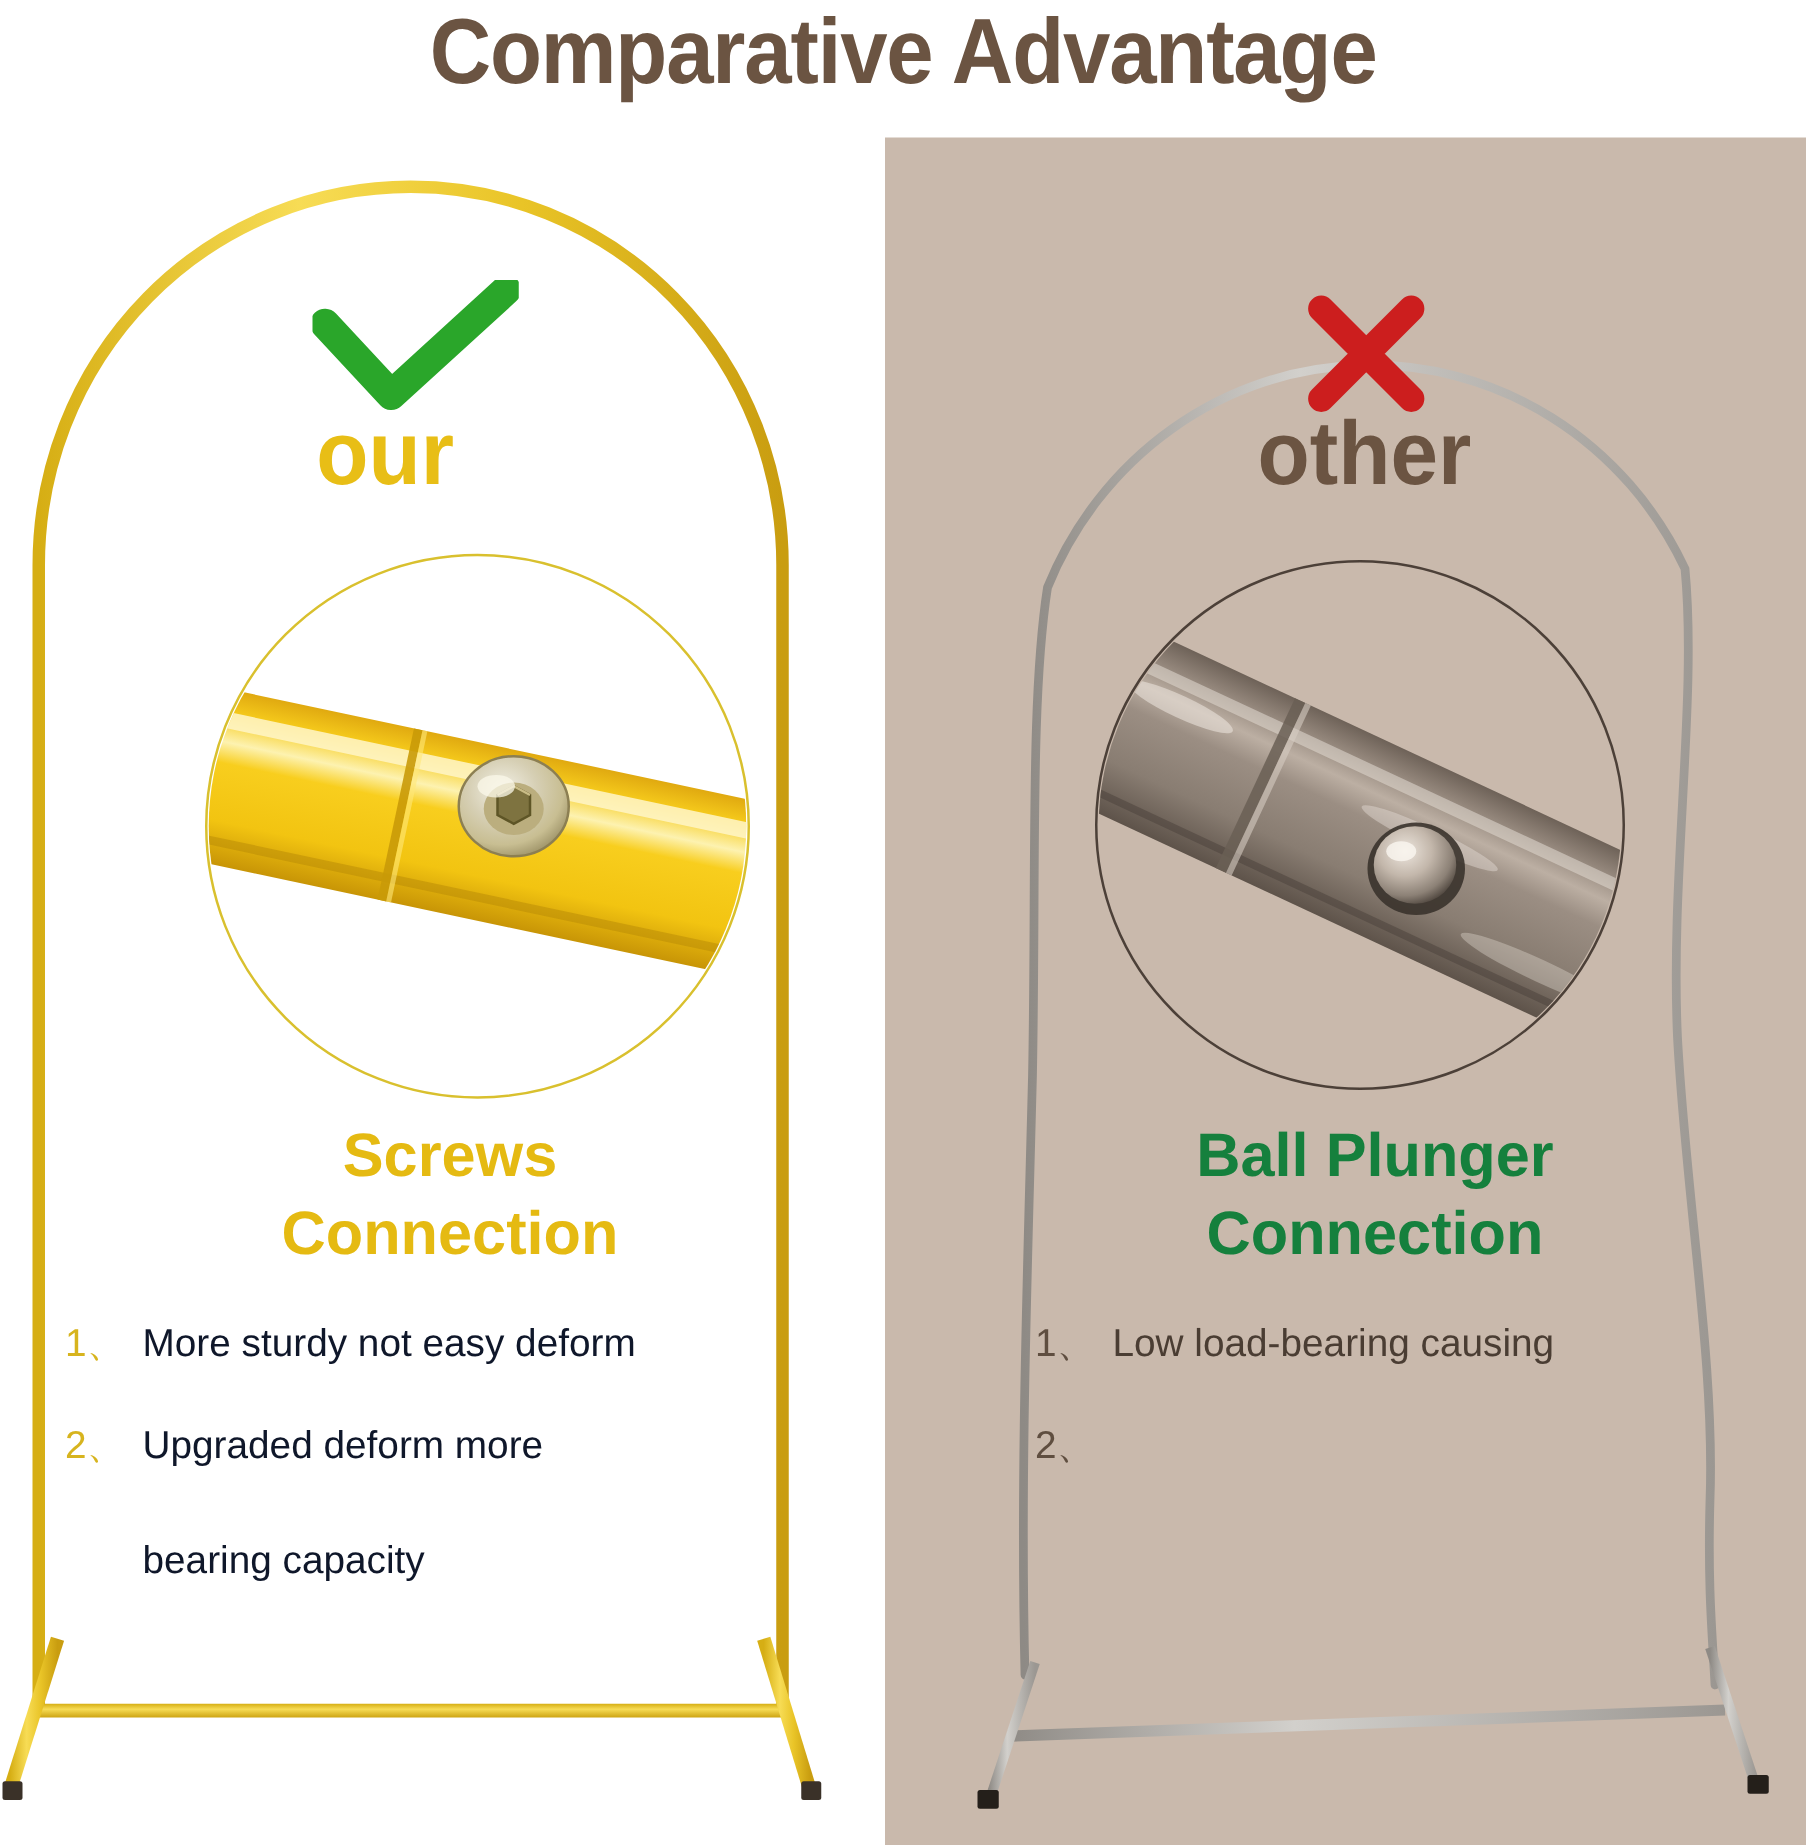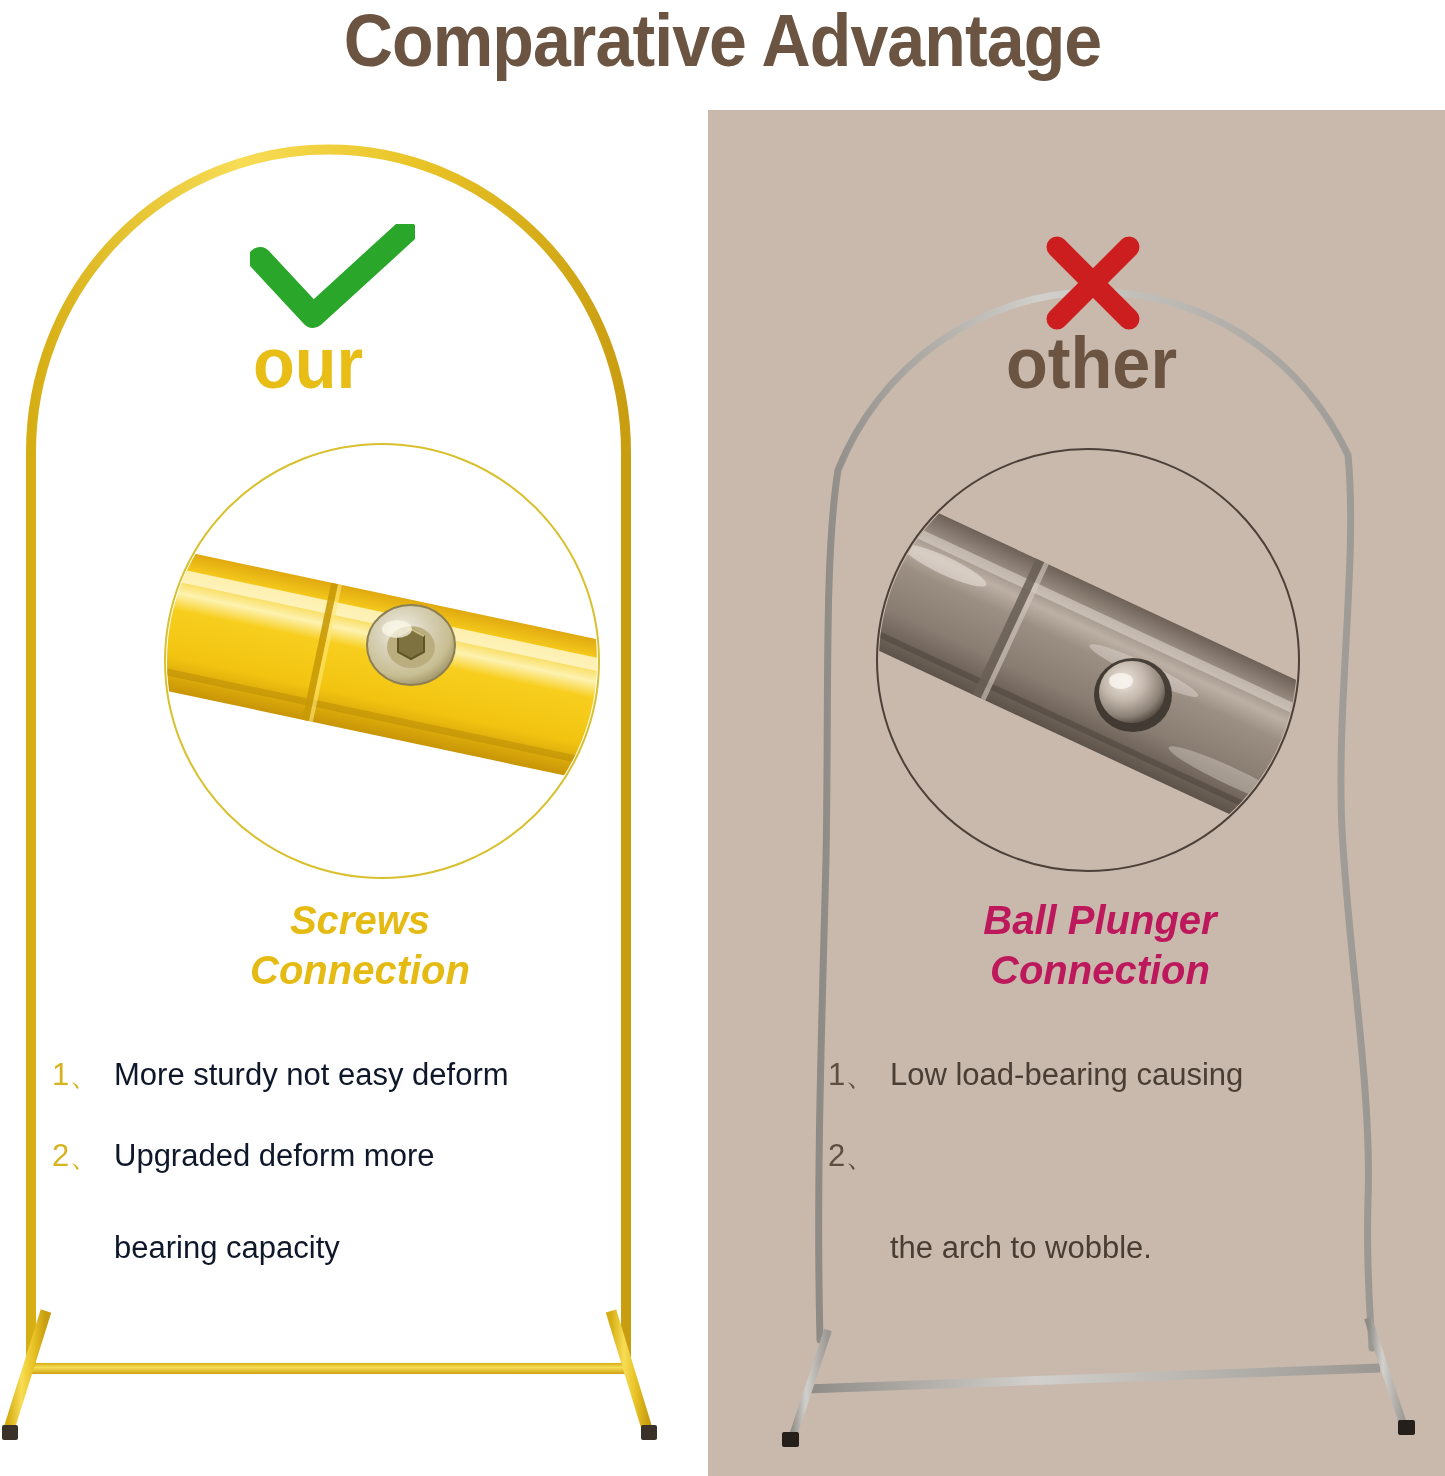--- a/index.html
+++ b/index.html
@@ -85,28 +85,27 @@
     border: 2px solid #4C4038;
     background: #C9B9AC;
   }
   .inset svg { display: block; width: 100%; height: 100%; }
 
   
   .heading {
     position: absolute;
     font-family: "Liberation Sans", sans-serif;
     font-weight: bold;
-    font-size: 40px;
+    font-size: 49px;
     line-height: 1.26;
     text-align: center;
     white-space: pre-line;
-    font-style: italic;
   }
   #heading-left  { left: 60px;  top: 895px; width: 600px; color: #E5BA12; }
-  #heading-right { left: 800px; top: 895px; width: 600px; color: #be185d; }
+  #heading-right { left: 800px; top: 895px; width: 600px; color: #15803d; }
 
   
   .bullets { position: absolute; }
   #bullets-left  { left: 52px;  top: 1055px; width: 640px; }
   #bullets-right { left: 828px; top: 1055px; width: 600px; }
 
   .bullet-row {
     display: flex;
     align-items: flex-start;
     margin-bottom: 40px;
@@ -306,21 +305,17 @@
   </div>
 
   <div class="bullets" id="bullets-right">
     <div class="bullet-row">
       <span class="bullet-num">1、</span>
       <span class="bullet-text">Low load-bearing causing</span>
     </div>
     <div class="bullet-row">
       <span class="bullet-num">2、</span>
     </div>
-    <div class="bullet-row cont">
-      <span class="bullet-num"></span>
-      <span class="bullet-text">the arch to wobble.</span>
-    </div>
   </div>
 
   <div id="title">Comparative Advantage</div>
 
 </div>
 
 </body></html>

